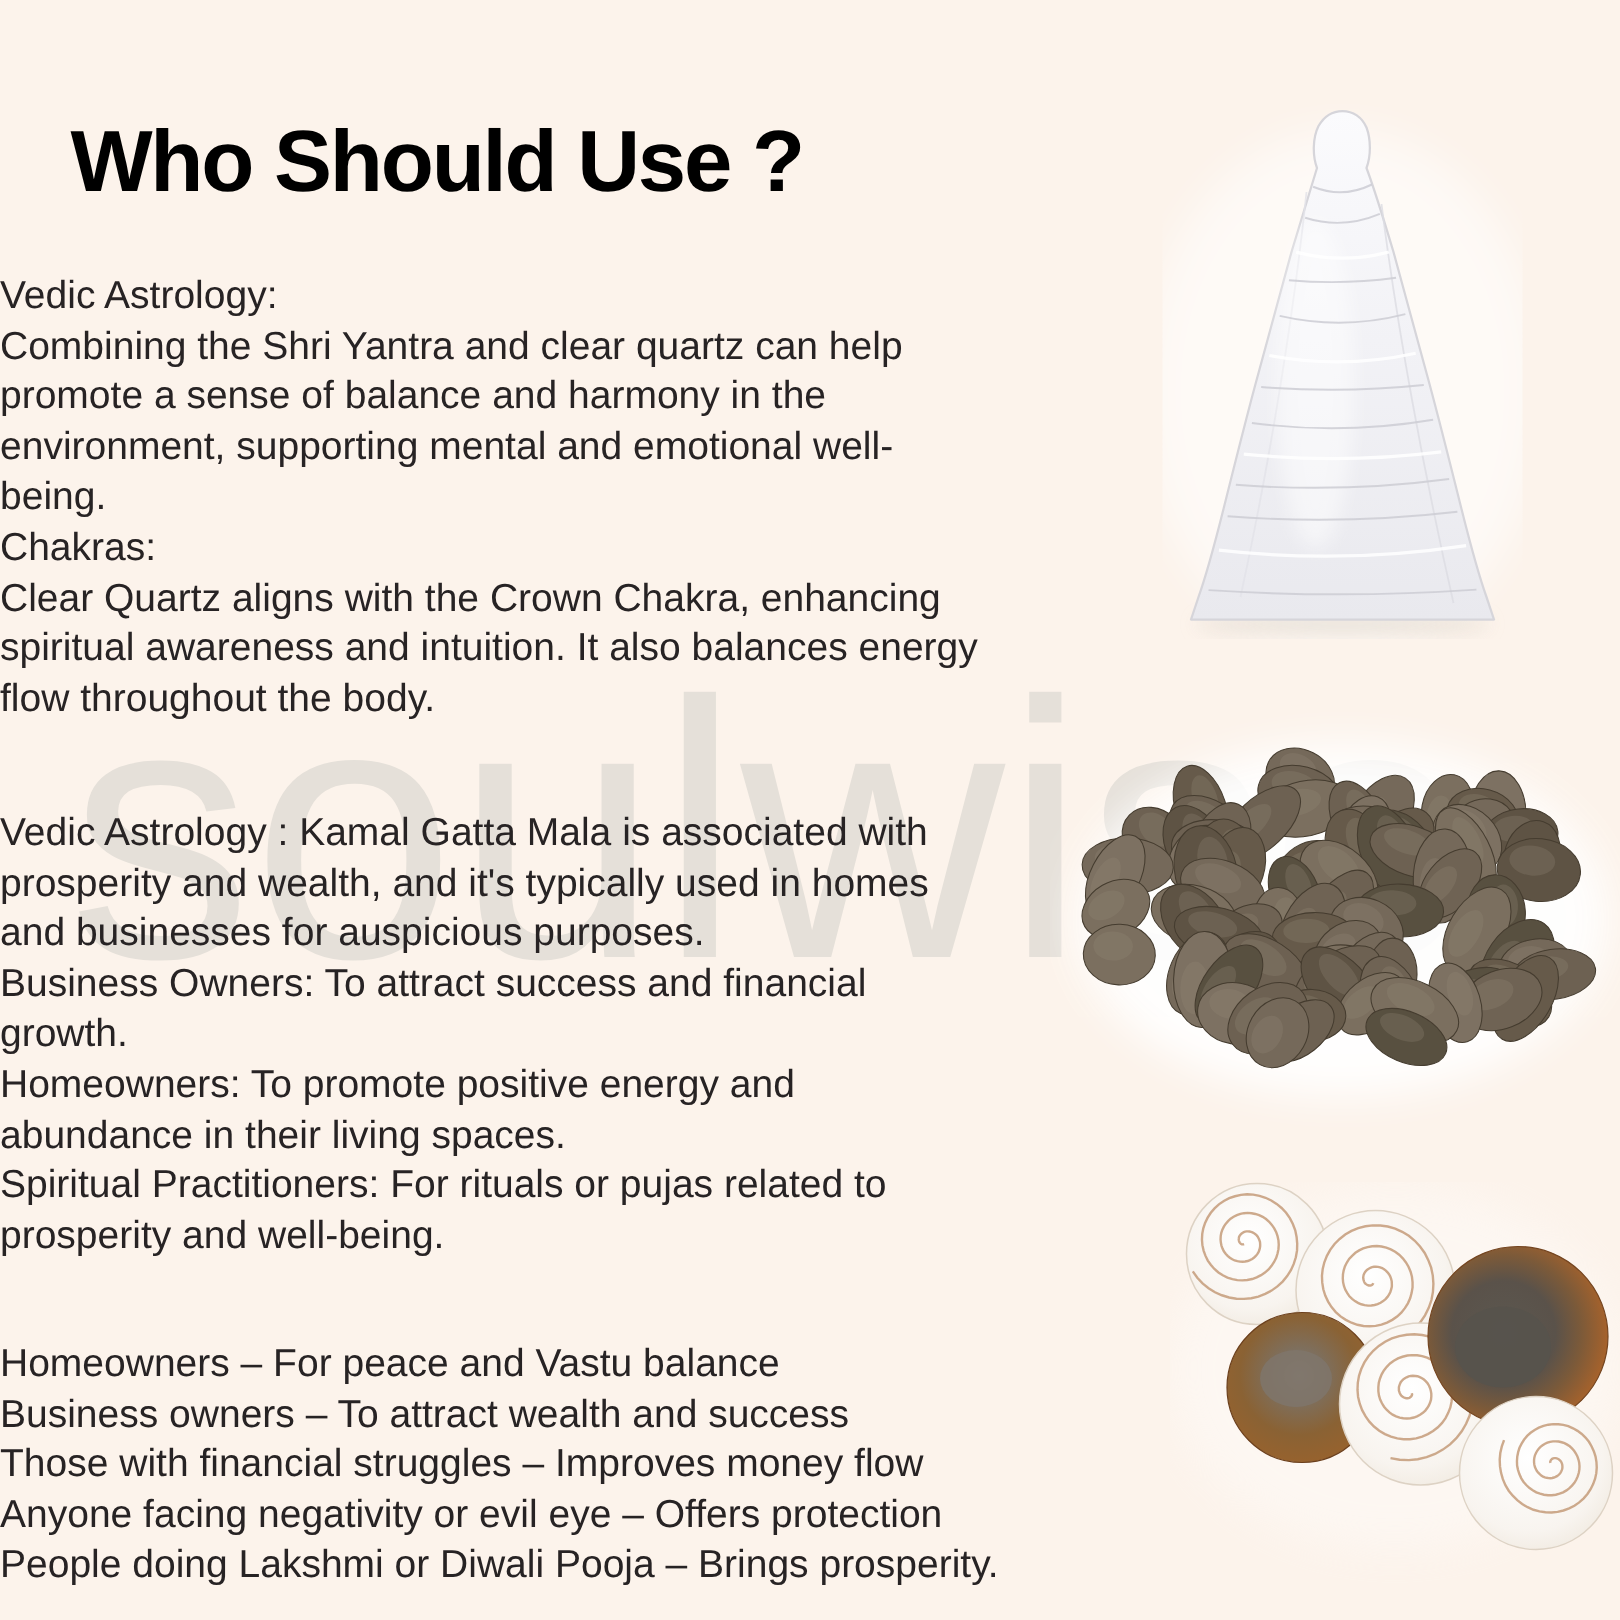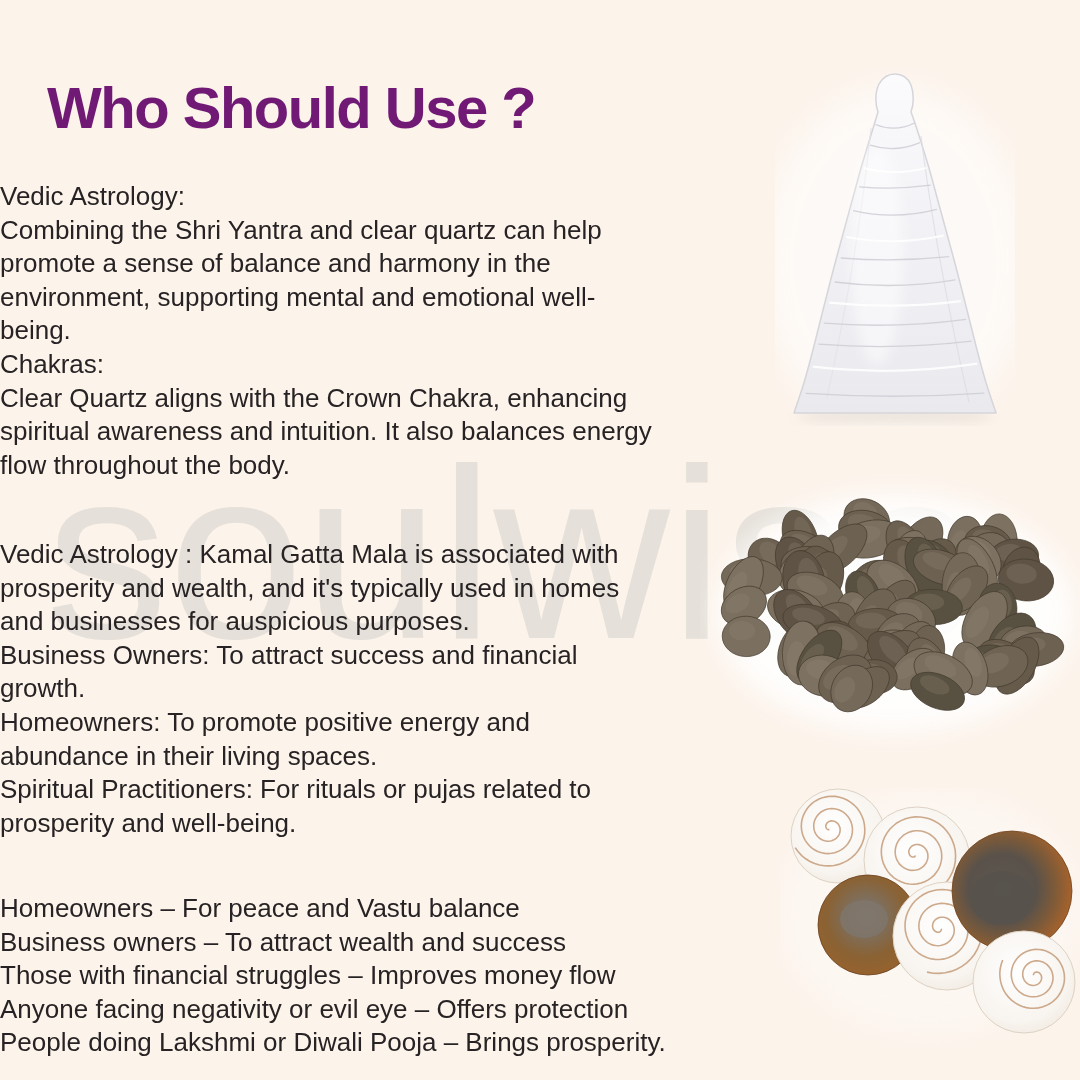--- a/index.html
+++ b/index.html
@@ -8,21 +8,21 @@
     background:#FCF3EB;
     font-family:"Liberation Sans",sans-serif;
   }
   .watermark{
     position:absolute;left:46px;top:432px;
     font-size:244px;line-height:1;font-weight:400;
     color:#E5E0D9;white-space:nowrap;user-select:none;
   }
   .title{
     position:absolute;left:47px;top:74px;margin:0;
-    font-size:58px;font-weight:700;letter-spacing:-1.5px;color:#701a75;text-align:center;
+    font-size:58px;font-weight:700;letter-spacing:-1.5px;color:#000000;text-align:center;
   }
   .block{
     position:absolute;left:0;width:734px;margin:0;
     text-align:left;white-space:pre-line;
     font-size:26px;line-height:33.6px;font-weight:400;color:#272324;
   }
   .b1{top:180px}
   .b2{top:538px}
   .b3{top:892px}
   .img{position:absolute;display:block;}

